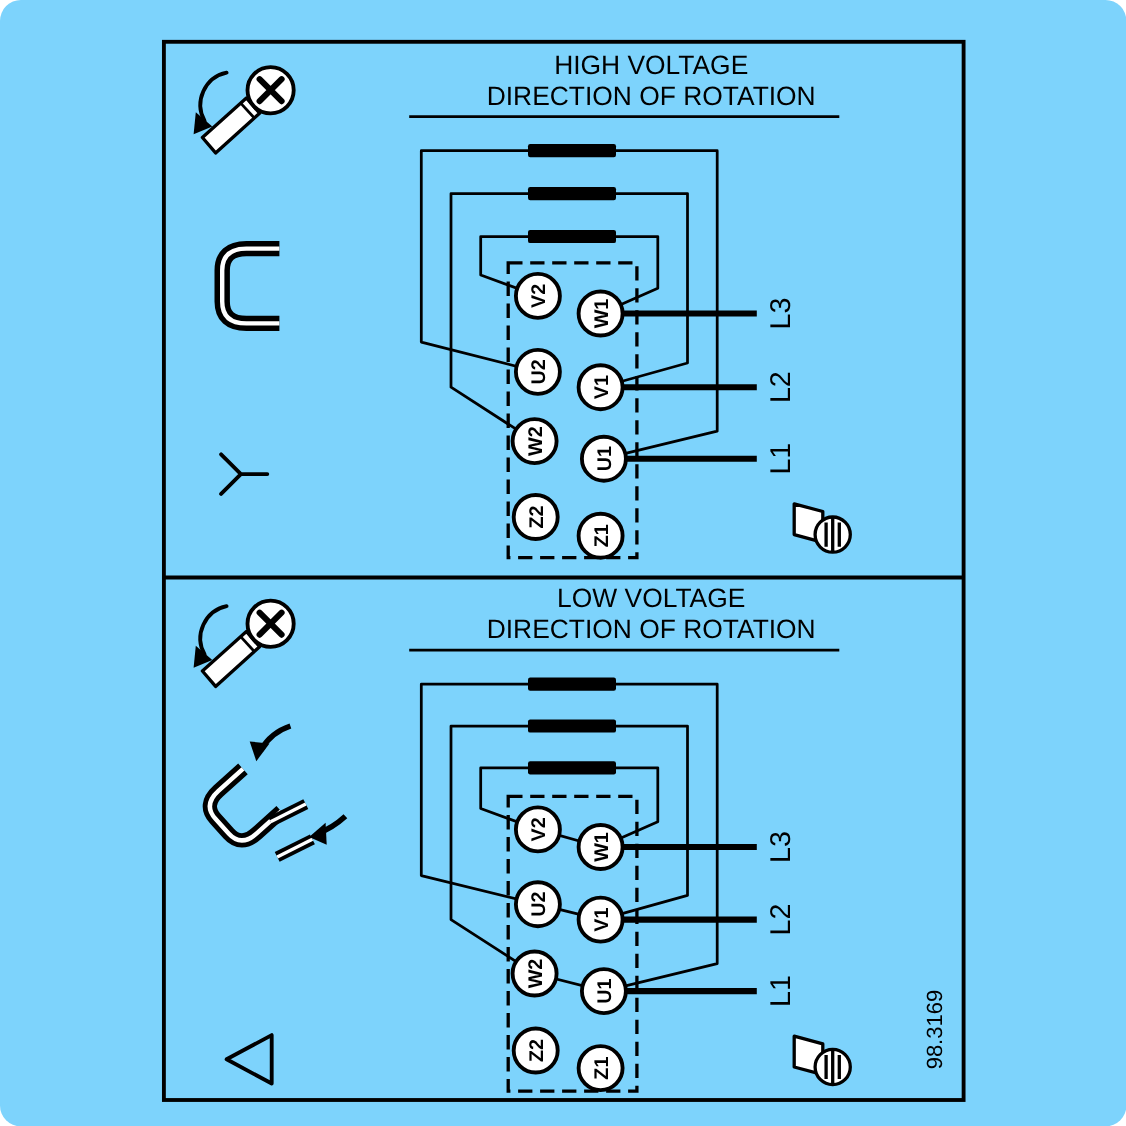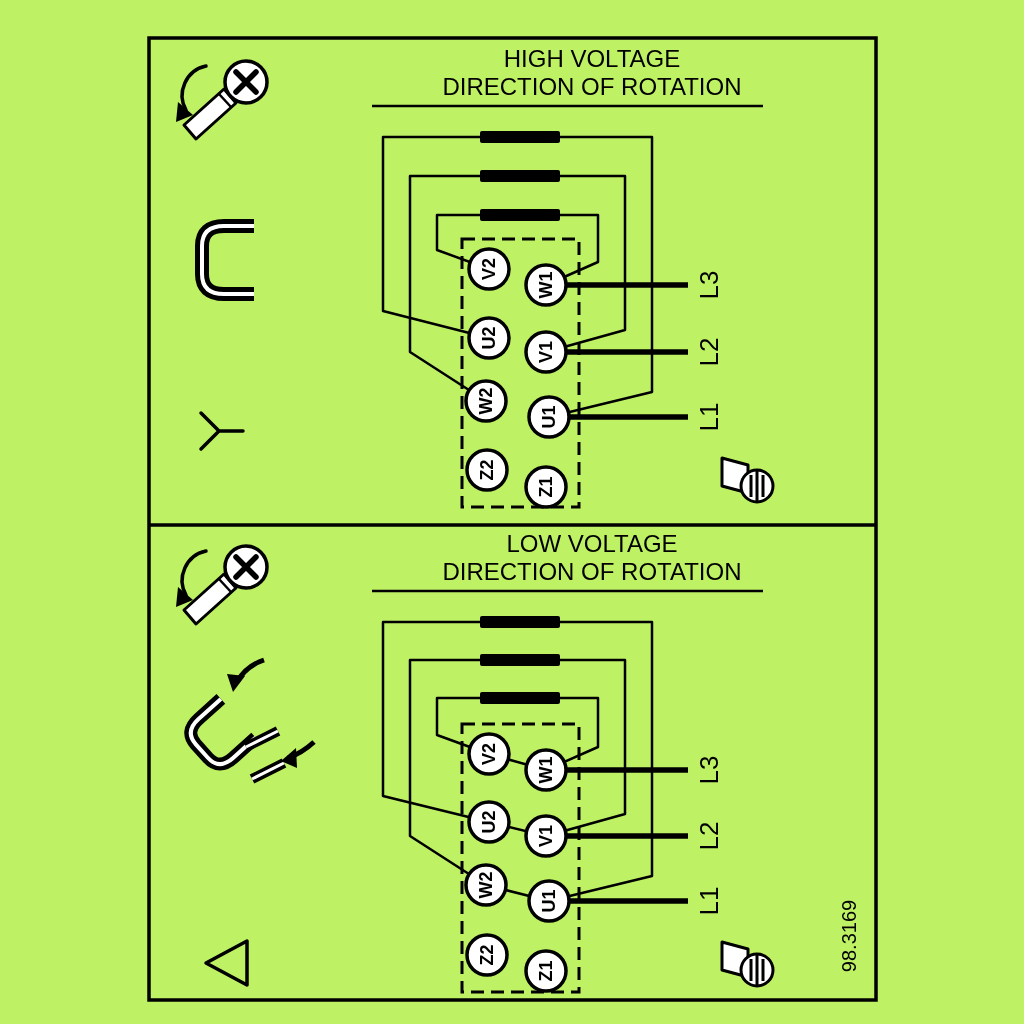--- a/index.html
+++ b/index.html
@@ -1,16 +1,16 @@
 <!DOCTYPE html>
 <html><head>
 <meta charset="utf-8">
 <style>
   html,body{margin:0;padding:0;background:#fff;}
-  .stage{position:relative;width:1024px;height:1024px;background:#bef264;overflow:hidden;}
+  .stage{position:relative;width:1024px;height:1024px;background:#7dd3fc;overflow:hidden;border-radius:19px;}
   svg{display:block;}
   .title{font:24px "Liberation Sans", sans-serif;fill:#000;text-anchor:middle;}
   .rule{stroke:#000;stroke-width:2.5;}
   .frame{fill:none;stroke:#000;stroke-width:3.5;}
   .wire path{fill:none;stroke:#000;stroke-width:2.5;stroke-linejoin:round;}
   .supply{stroke:#000;stroke-width:5.5;}
   .supply-label{font:26px "Liberation Sans", sans-serif;fill:#000;text-anchor:middle;}
   .tblock{fill:none;stroke:#000;stroke-width:3;stroke-dasharray:13 7;}
   .term{fill:#fff;stroke:#000;stroke-width:3.5;}
   .tlabel{font:bold 18px "Liberation Sans", sans-serif;fill:#000;text-anchor:middle;}

